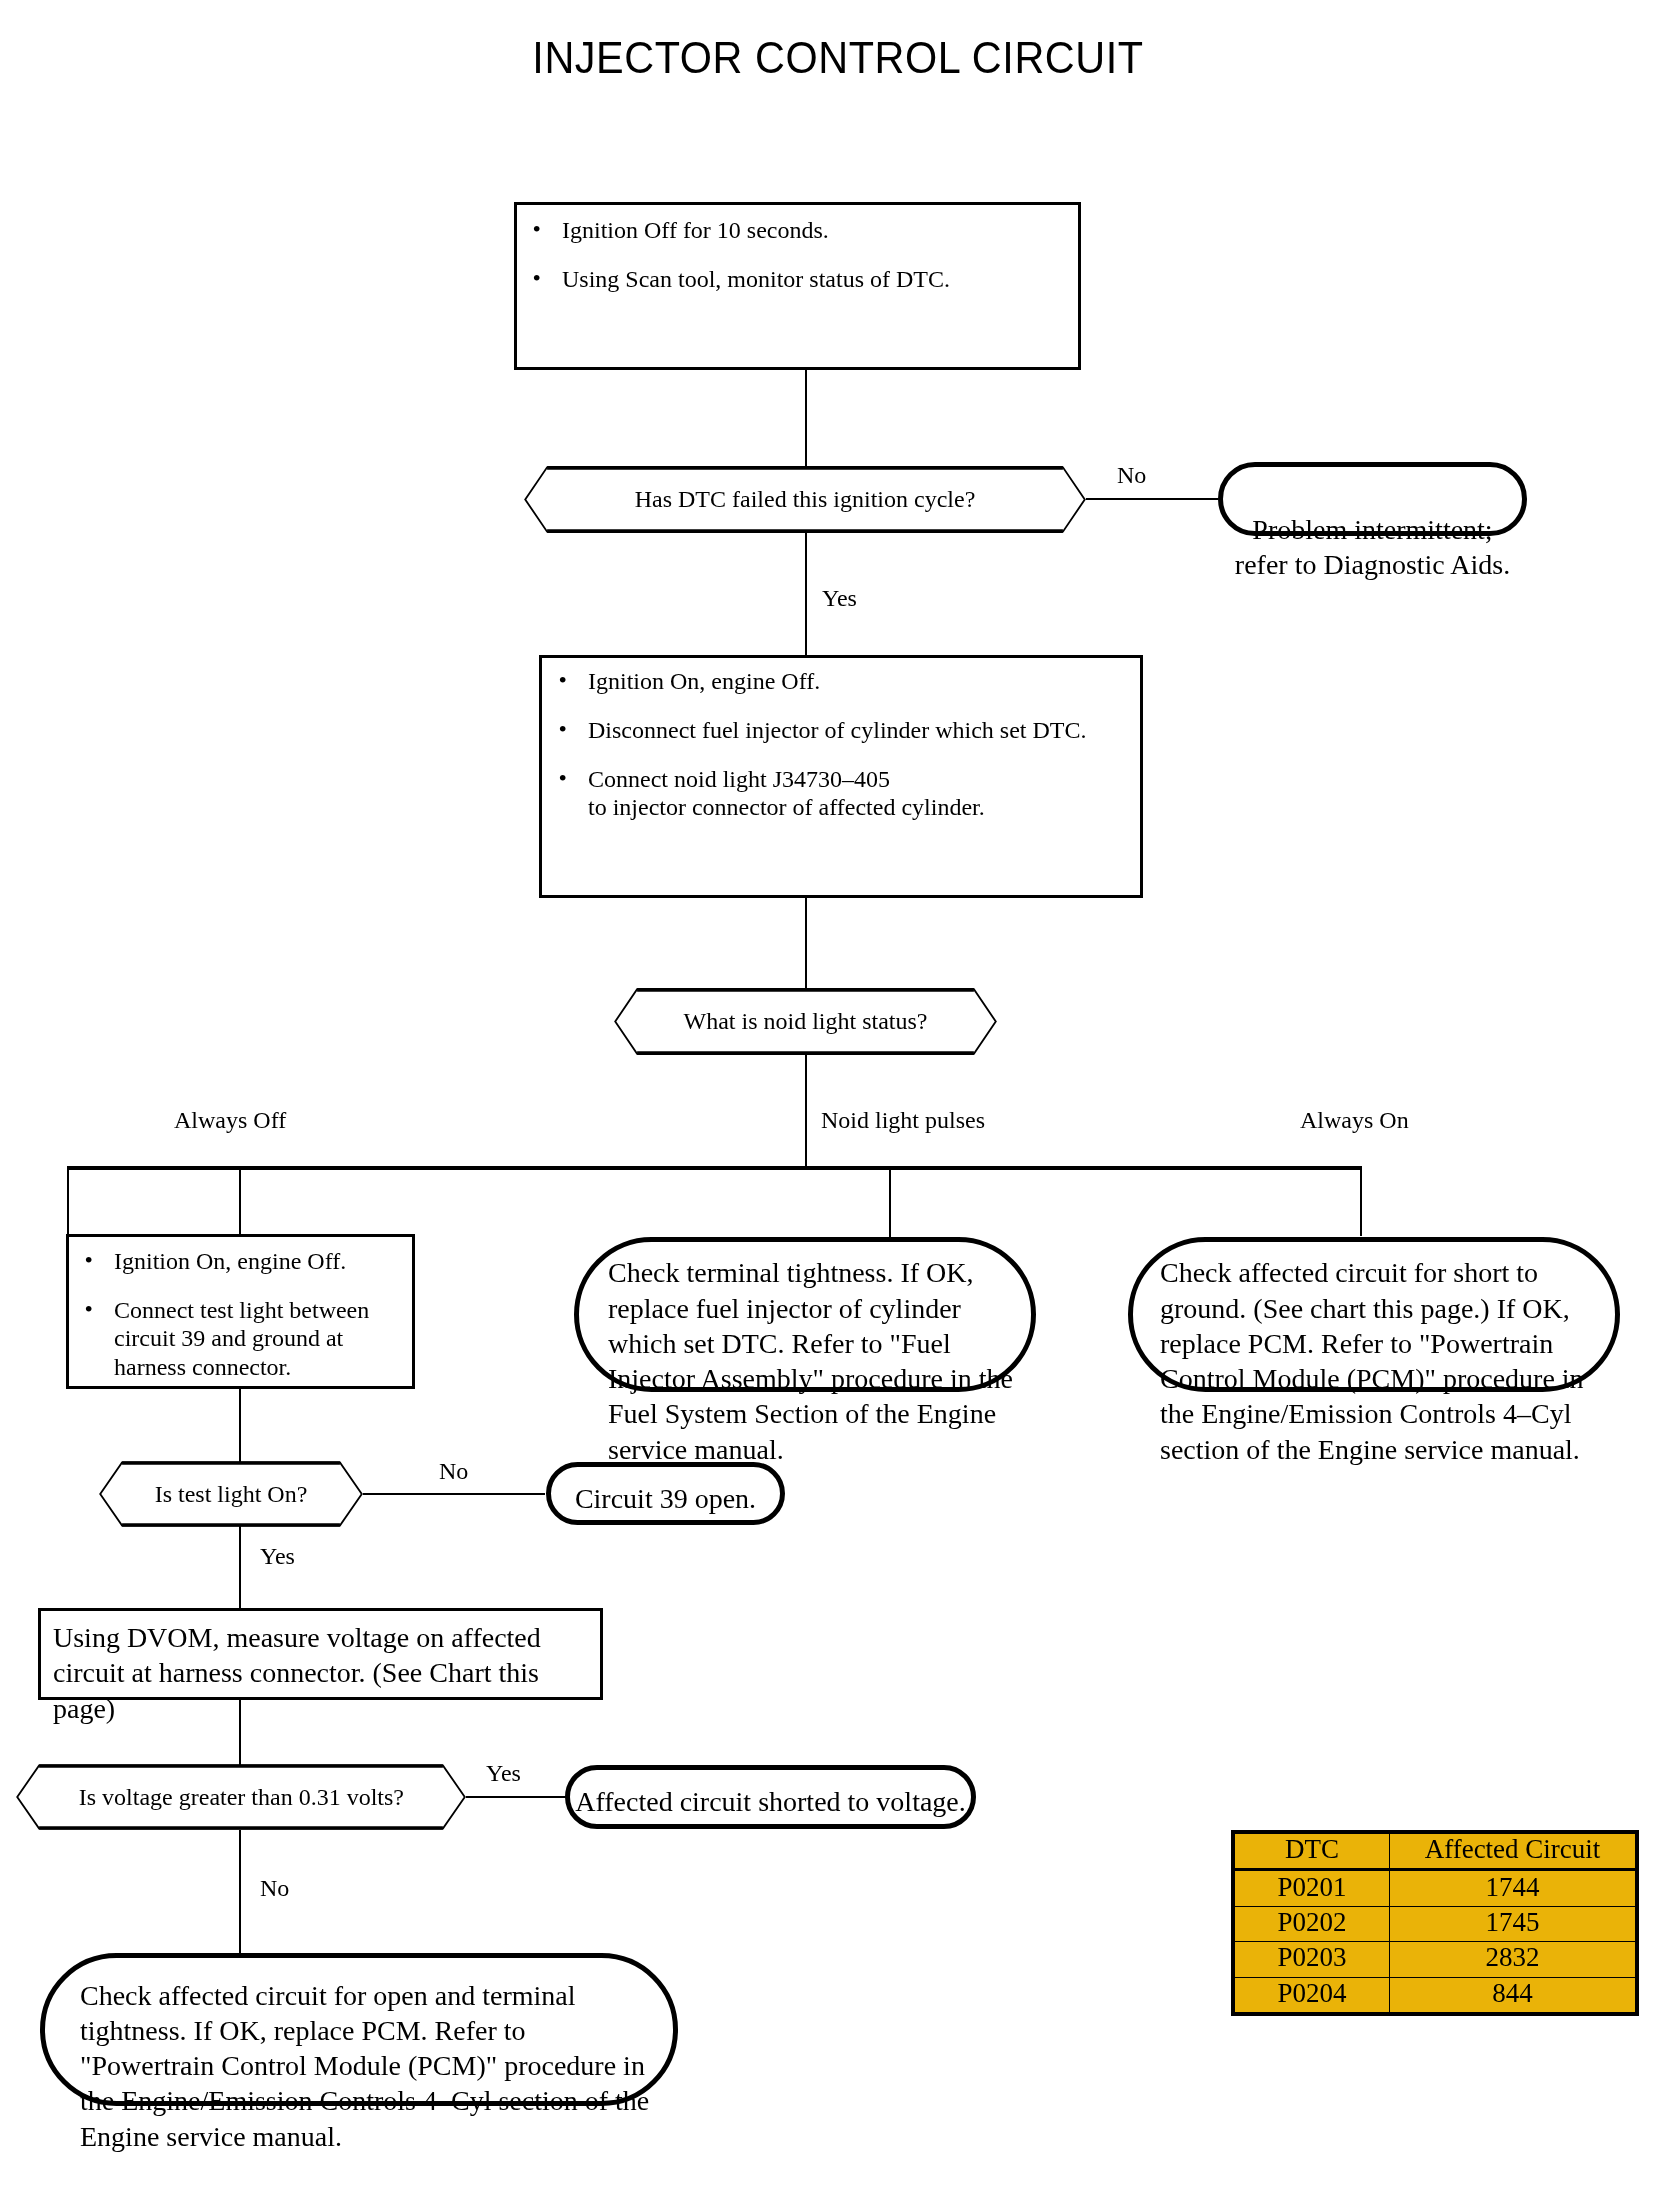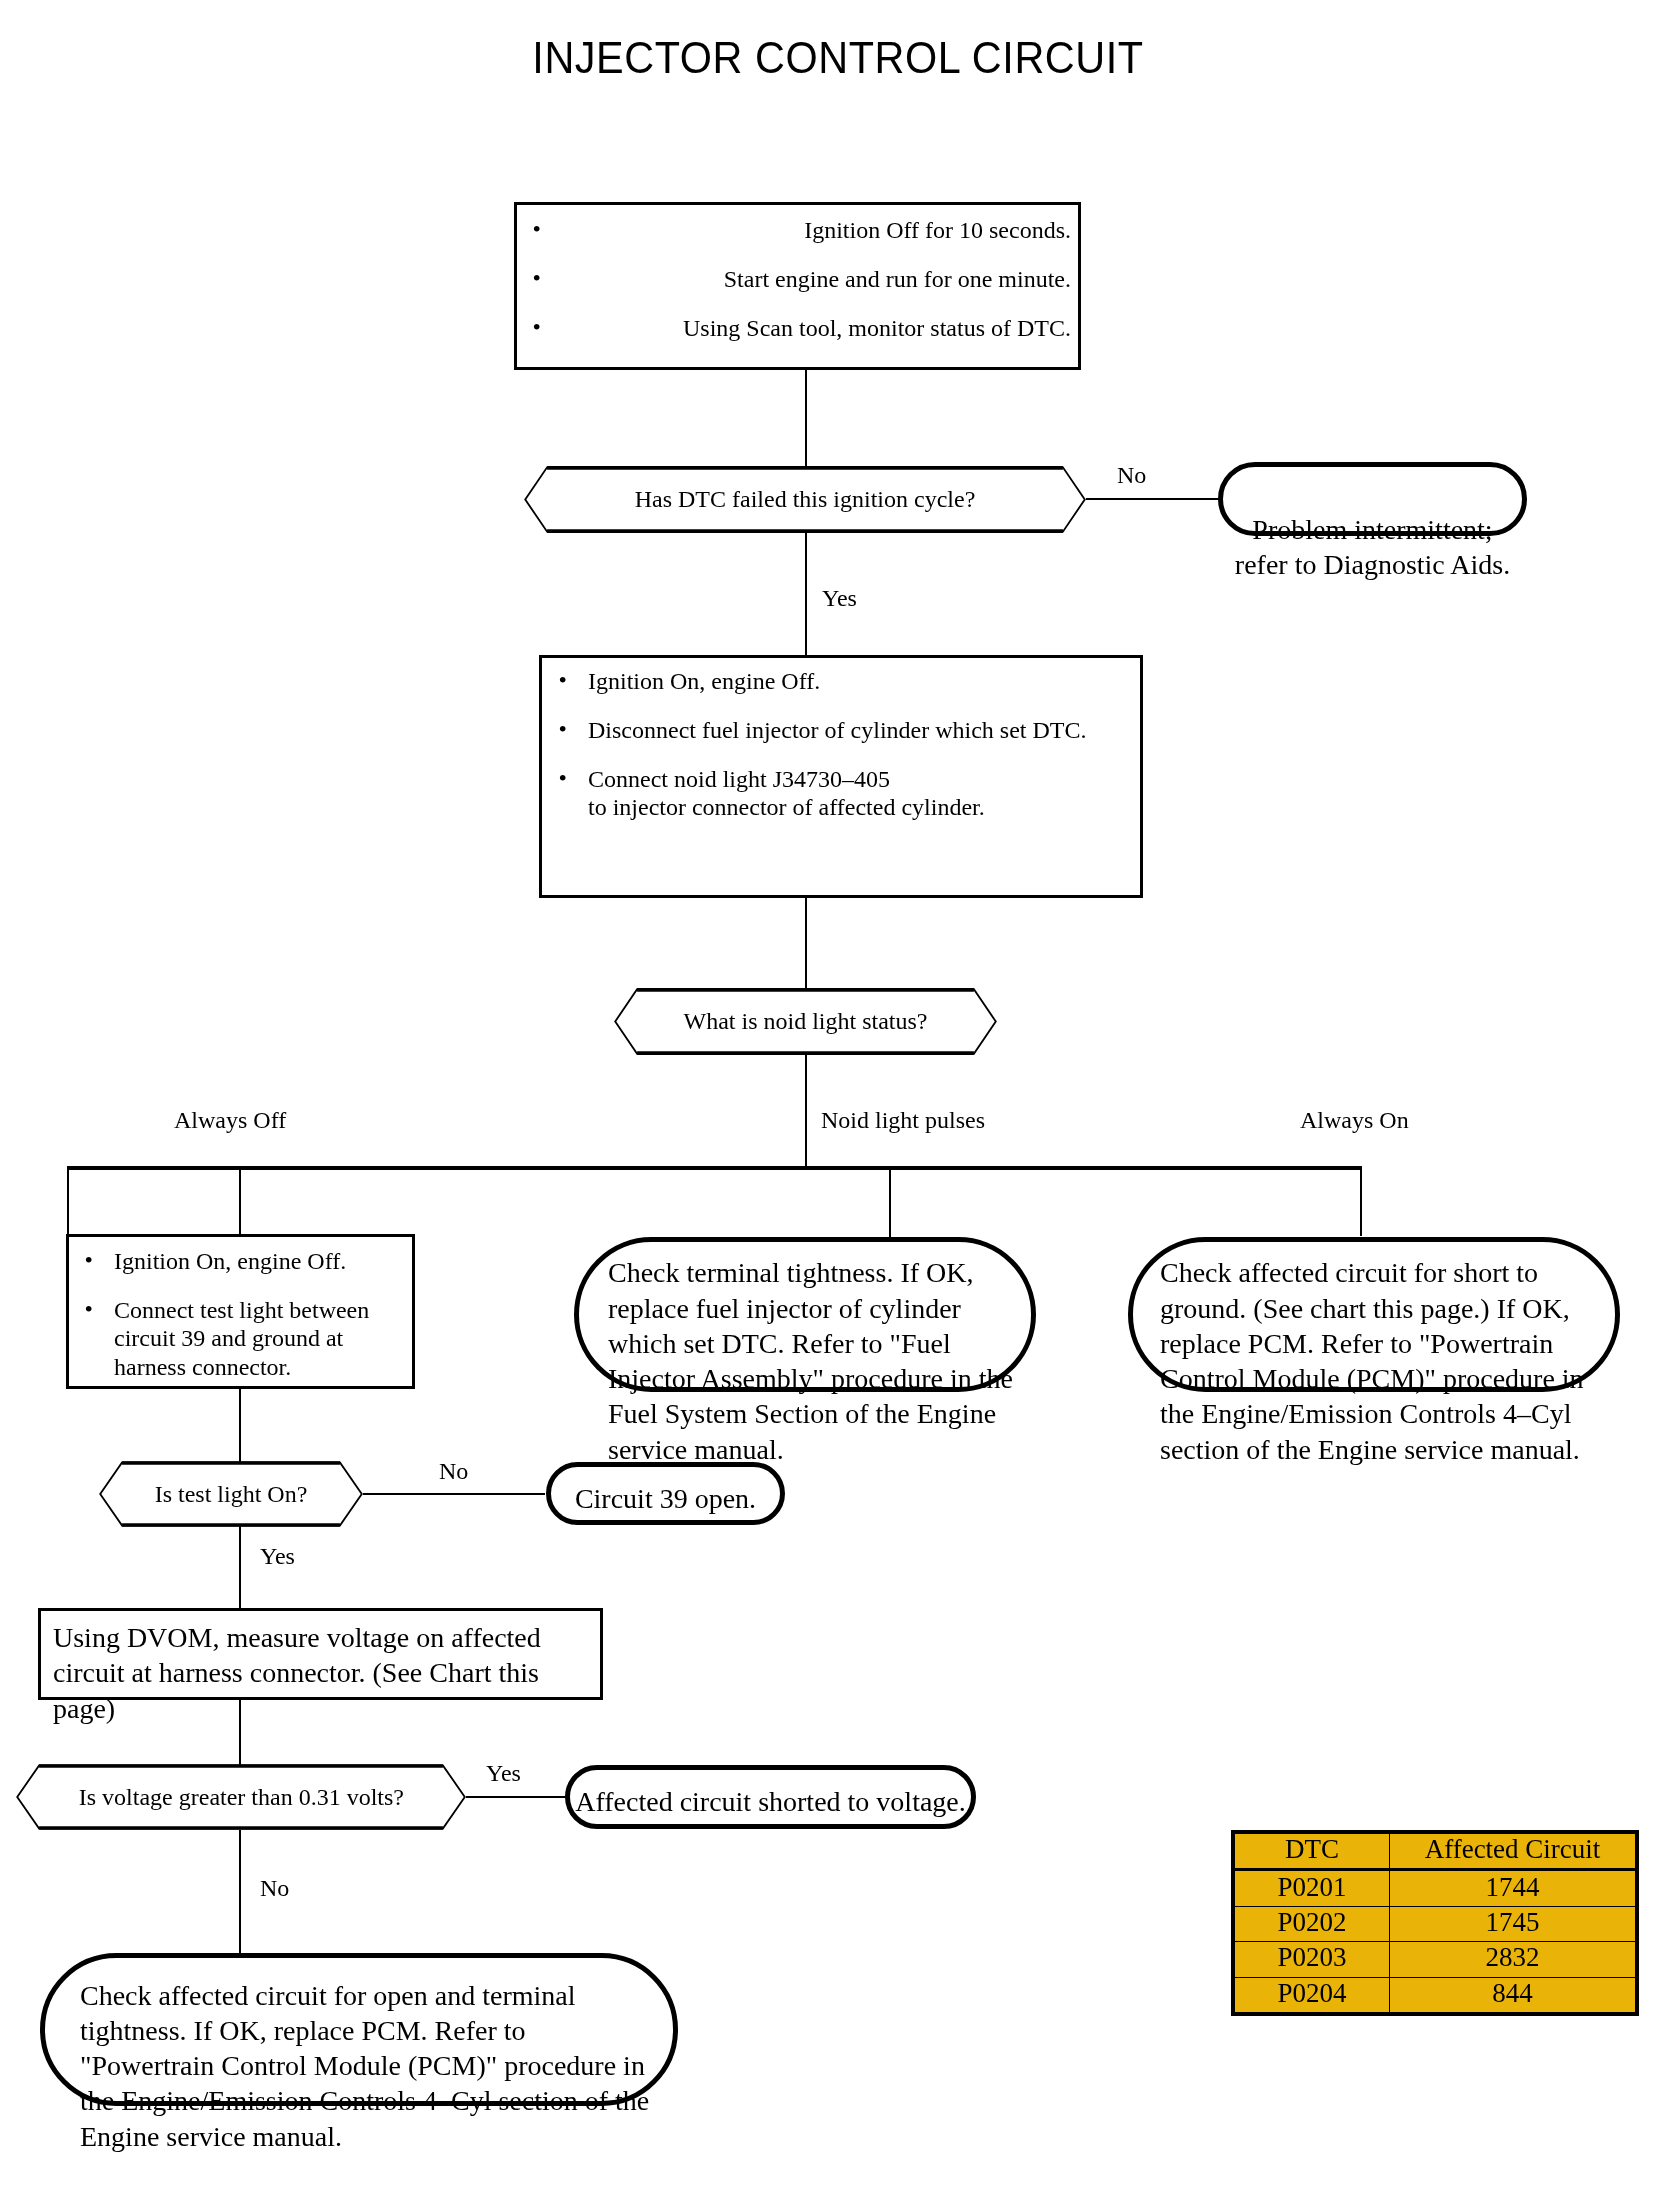--- a/index.html
+++ b/index.html
@@ -135,23 +135,22 @@
   .dtctable .c-circ { min-width: 213px; }
 </style>
 </head>
 <body>
 
 <div id="page">
 
   <div class="title">INJECTOR CONTROL CIRCUIT</div>
 
   <div class="box" style="left:514px; top:202px; width:567px; height:168px;"></div>
-  <div class="blist" style="left:524px; top:216px; width:547px;text-align:right;">
+  <div class="blist" style="left:524px; top:216px; width:547px;">
     <div class="bitem">Ignition Off for 10 seconds.</div>
-    <div class="bitem">Start engine and run for one minute.</div>
     <div class="bitem">Using Scan tool, monitor status of DTC.</div>
   </div>
 
   <div class="vline" style="left:805px; top:370px; height:111px;"></div>
 
   <div class="hexwrap" style="left:524px; top:466px; width:562px; height:67px;">
     <svg width="562" height="67" viewBox="0 0 925 110">
       <polygon points="38,2 887,2 923,55 887,108 38,108 2,55" fill="#ffffff" stroke="#000000" stroke-width="3"></polygon>
       <line x1="38" y1="3" x2="887" y2="3" stroke="#000" stroke-width="6"></line>
       <line x1="38" y1="107" x2="887" y2="107" stroke="#000" stroke-width="6"></line>

